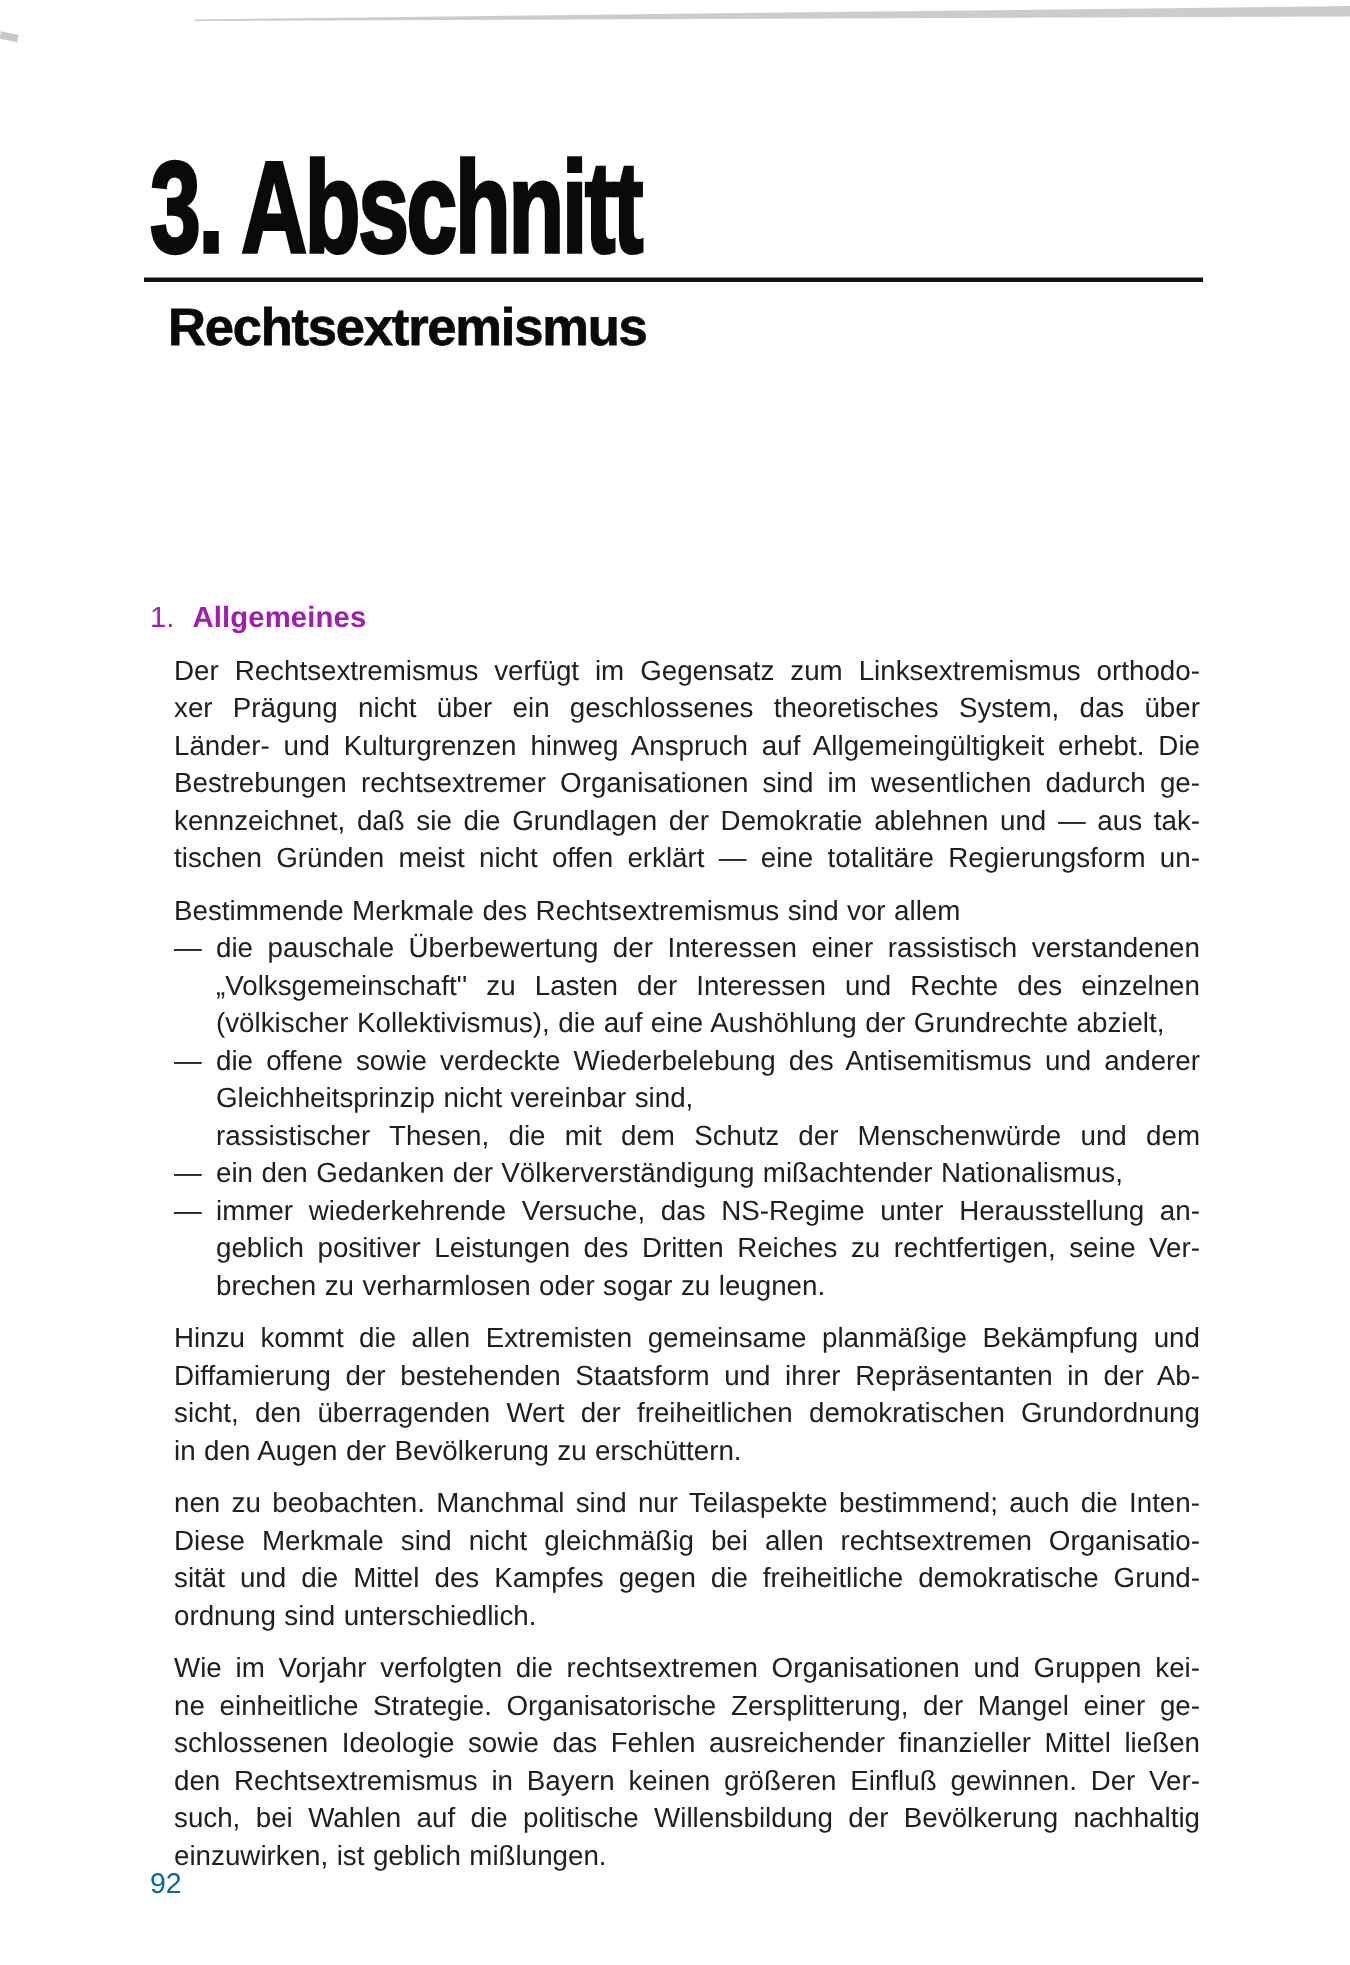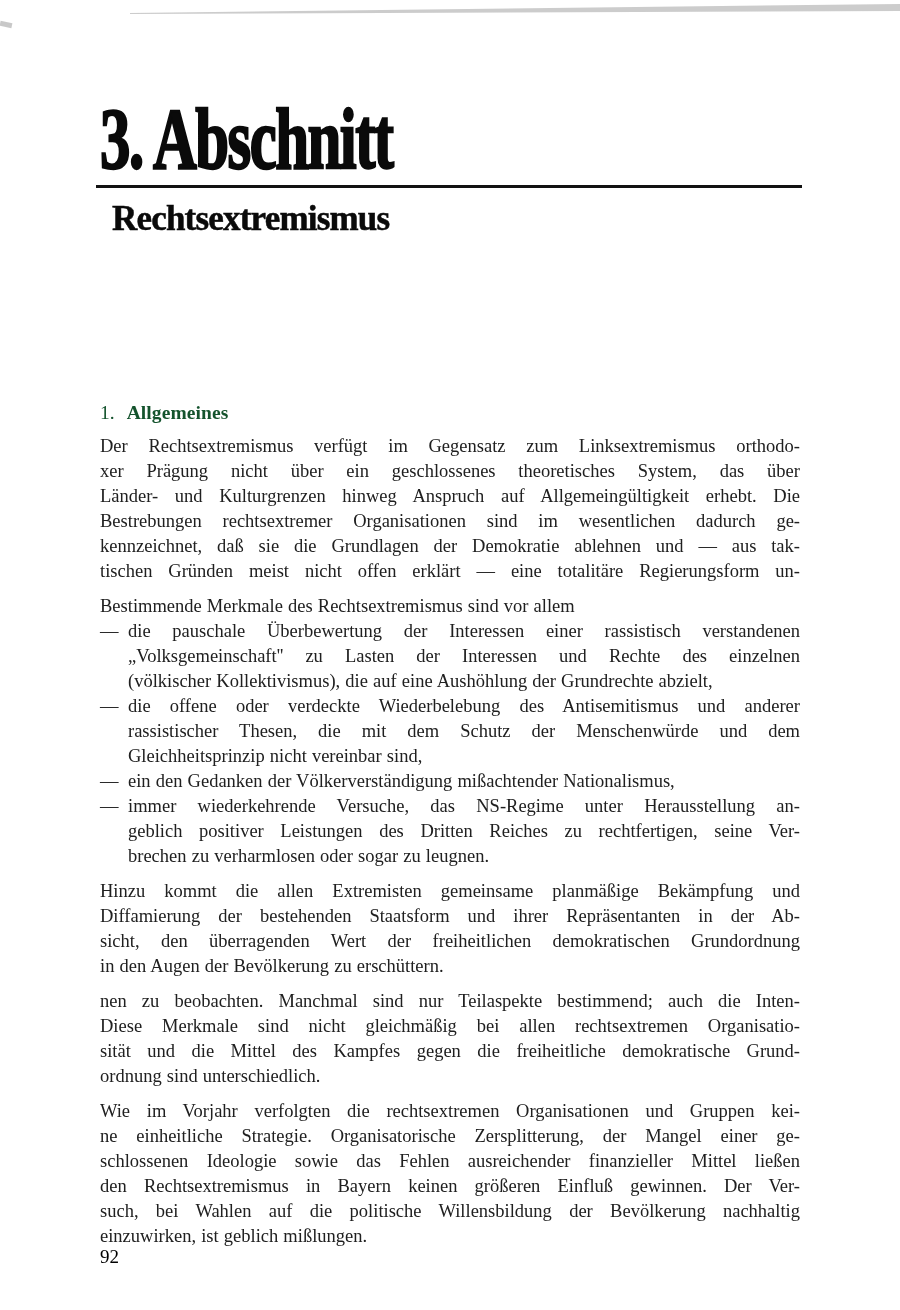--- a/index.html
+++ b/index.html
@@ -6,21 +6,21 @@
     margin: 0;
     padding: 0;
     background: #ffffff;
   }
   .page {
     position: relative;
     width: 900px;
     height: 1310px;
     background: var(--paper, #ffffff);
     overflow: hidden;
-    font-family: Liberation Serif, serif;
+    font-family: Liberation Sans, sans-serif;
     color: var(--ink, #202020);
   }
 
   
   .artifact-top-line {
     position: absolute;
     left: 130px;
     top: 2px;
   }
   .artifact-left-mark {
@@ -71,21 +71,21 @@
     white-space: nowrap;
   }
 
   
   .subsection-heading {
     position: absolute;
     left: 100px;
     top: 400px;
     font-size: 19.5px;
     line-height: 25px;
-    color: #14532d;
+    color: #a21caf;
     white-space: nowrap;
   }
   .subsection-heading .num {
     font-weight: normal;
     margin-right: 12px;
   }
   .subsection-heading .ttl {
     font-weight: bold;
     letter-spacing: 0.1px;
   }
@@ -93,21 +93,21 @@
   
   .blocks {
     position: absolute;
     left: 100px;
     top: 434px;
     width: 700px;
     font-size: 18.5px;
     line-height: 25px;
     word-spacing: 0.5px;
   }
-  .para { margin: 0 0 10px 0; }
+  .para { margin: 0 0 10px 16px; }
   .line {
     text-align: justify;
     text-align-last: justify;
   }
   .line.last { text-align-last: left; }
   .list-lead { text-align: left; }
   .list-item { position: relative; padding-left: 28px; }
   .list-item .dash {
     position: absolute;
     left: 0;
@@ -115,21 +115,21 @@
     width: 28px;
   }
 
   
   .pagenum {
     position: absolute;
     left: 100px;
     top: 1244px;
     font-size: 19px;
     line-height: 25px;
-    color: #000000;
+    color: #0369a1;
   }
 </style>
 </head>
 <body>
 
 <div class="page">
 
   <svg class="artifact-top-line" width="770" height="16" viewBox="0 0 770 16" aria-hidden="true">
     <polygon points="0,11 770,2 770,9 0,12" fill="#9a9a9a" opacity="0.5"></polygon>
   </svg>
@@ -155,23 +155,23 @@
       <div class="para">
         <div class="line last list-lead">Bestimmende Merkmale des Rechtsextremismus sind vor allem</div>
         <div class="list-item">
           <span class="dash">—</span>
           <div class="line">die pauschale Überbewertung der Interessen einer rassistisch verstandenen</div>
           <div class="line">„Volksgemeinschaft'' zu Lasten der Interessen und Rechte des einzelnen</div>
           <div class="line last">(völkischer Kollektivismus), die auf eine Aushöhlung der Grundrechte abzielt,</div>
         </div>
         <div class="list-item">
           <span class="dash">—</span>
-          <div class="line">die offene oder verdeckte Wiederbelebung des Antisemitismus und anderer</div>
+          <div class="line">die offene sowie verdeckte Wiederbelebung des Antisemitismus und anderer</div>
+          <div class="line last">Gleichheitsprinzip nicht vereinbar sind,</div>
           <div class="line">rassistischer Thesen, die mit dem Schutz der Menschenwürde und dem</div>
-          <div class="line last">Gleichheitsprinzip nicht vereinbar sind,</div>
         </div>
         <div class="list-item">
           <span class="dash">—</span>
           <div class="line last">ein den Gedanken der Völkerverständigung mißachtender Nationalismus,</div>
         </div>
         <div class="list-item">
           <span class="dash">—</span>
           <div class="line">immer wiederkehrende Versuche, das NS-Regime unter Herausstellung an-</div>
           <div class="line">geblich positiver Leistungen des Dritten Reiches zu rechtfertigen, seine Ver-</div>
           <div class="line last">brechen zu verharmlosen oder sogar zu leugnen.</div>

